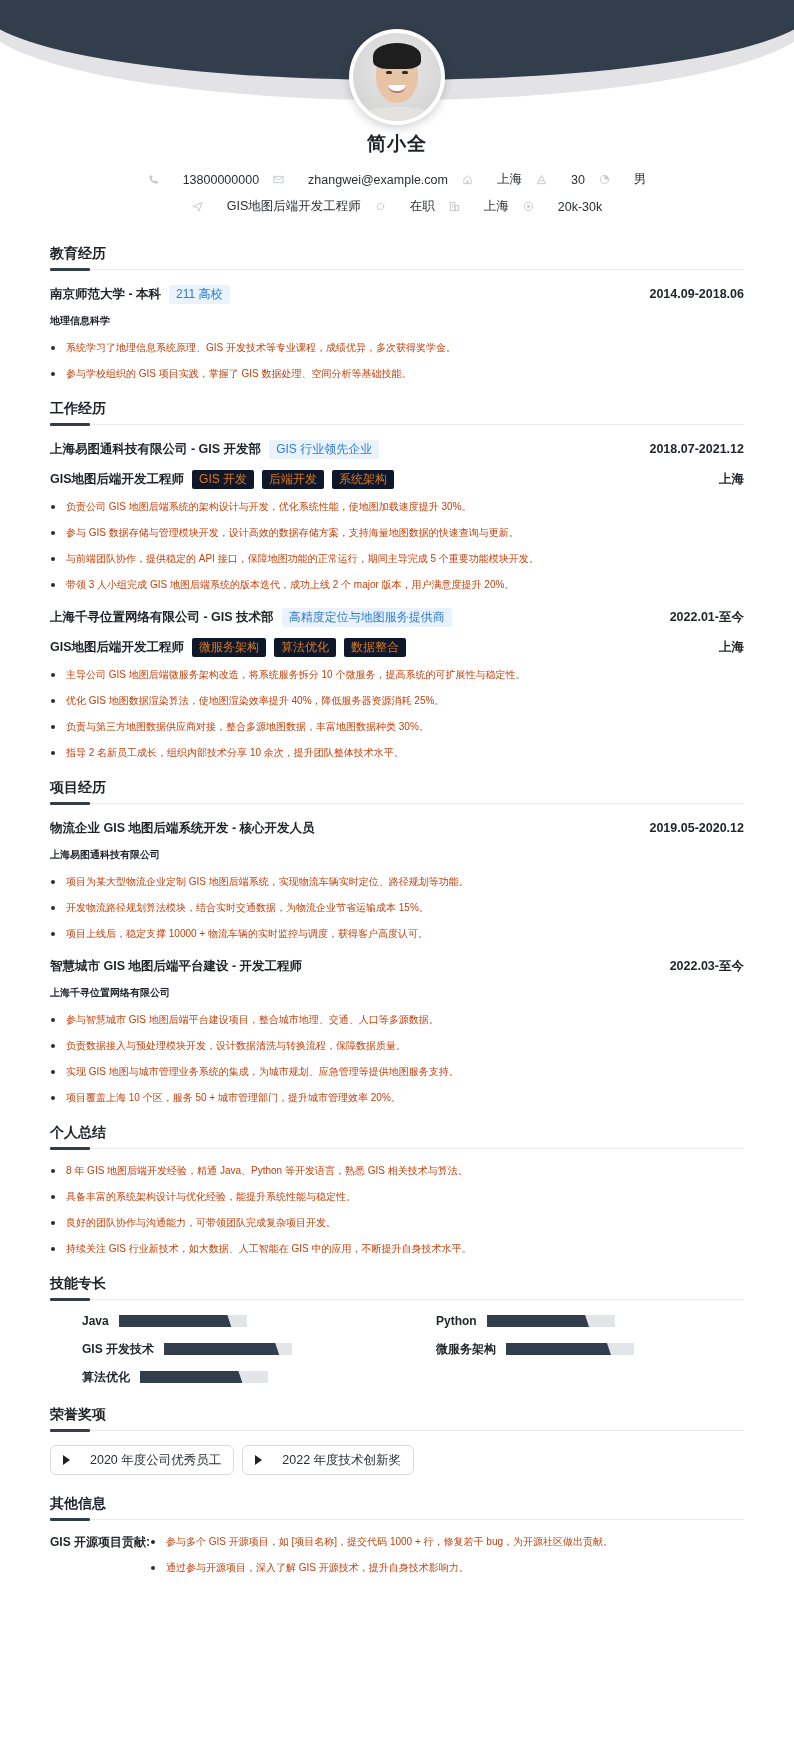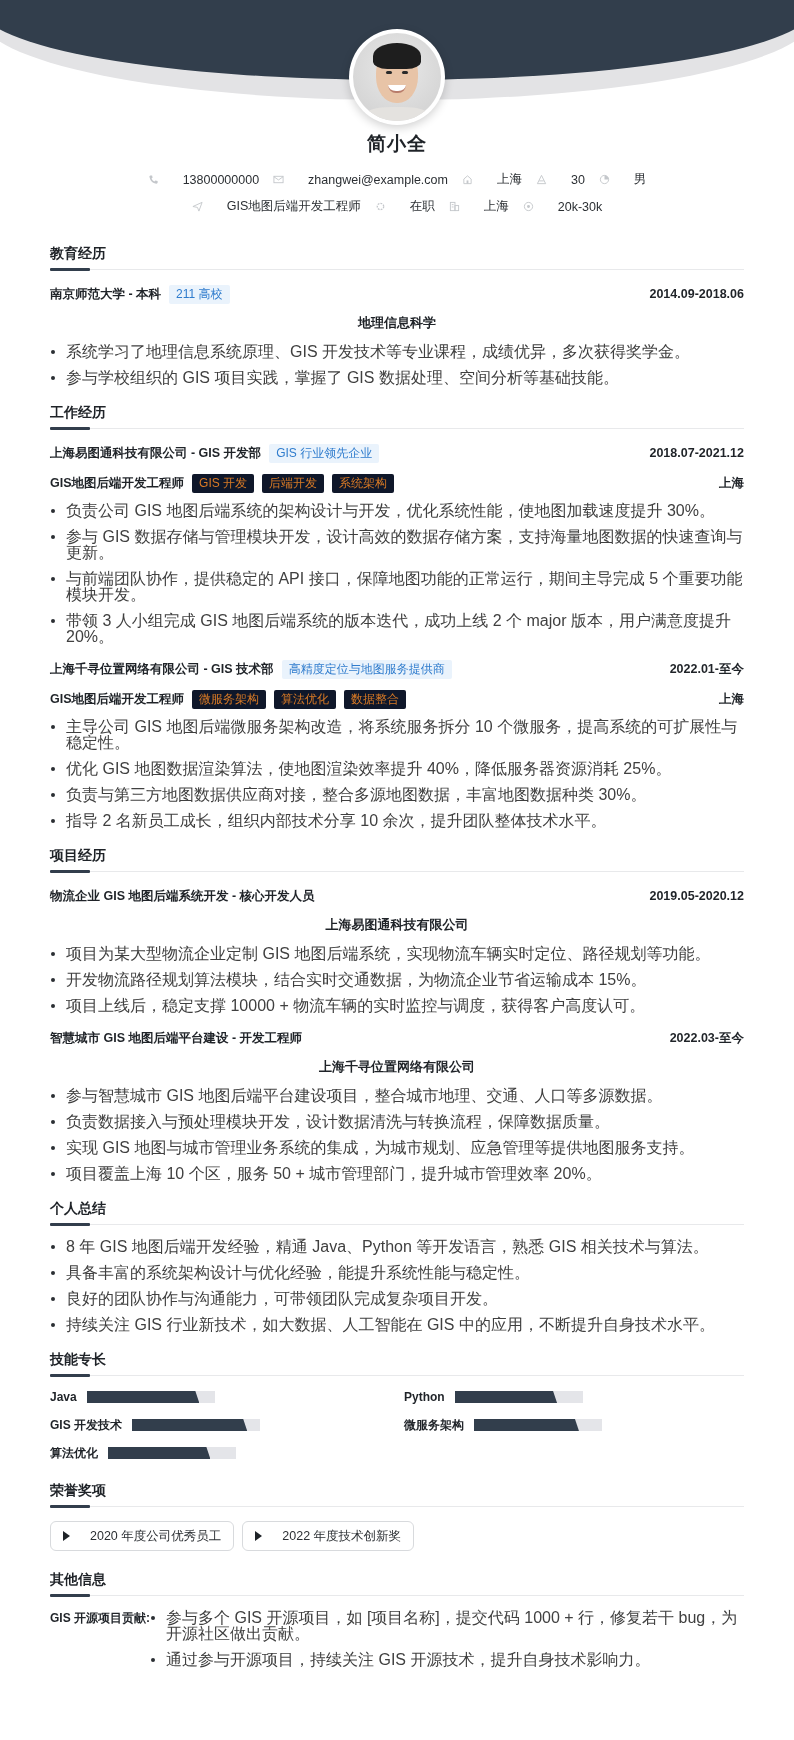--- a/index.html
+++ b/index.html
@@ -30,34 +30,34 @@
 
   
   .content { position: absolute; left: 50px; width: 694px; top: 245px; }
   .section { margin-bottom: 18px; }
   .sec-title { position: relative; font-size: 14px; font-weight: 700; color: #1f2328; padding-bottom: 6px; border-bottom: 1px solid #e8e9eb; margin-bottom: 14px; }
   .sec-title::after { content: ""; position: absolute; left: 0; bottom: -2px; width: 40px; height: 3px; background: #323e4c; border-radius: 1px; }
 
   .row { display: flex; justify-content: space-between; align-items: center; height: 20px; margin-bottom: 10px; }
   .row-left { display: flex; align-items: center; gap: 8px; font-weight: 700; font-size: 12.5px; color: #1f2328; }
   .row-right { font-weight: 700; font-size: 12.5px; color: #1f2328; }
-  .sub { font-weight: 700; font-size: 13px; margin-bottom: 12px; color: #1f2328; text-align: center; }
+  .sub { font-weight: 700; font-size: 10px; margin-bottom: 12px; color: #1f2328; }
 
   .tag { display: inline-block; padding: 2px 7px; font-size: 12px; font-weight: 400; border-radius: 2px; line-height: 15px; }
   .tag.blue { background: #eaf3fc; color: #2f7ccd; }
   .tag.orange { background: #0f172a; color: #d97a25; }
 
   ul.bullets { list-style: none; }
-  ul.bullets li { position: relative; padding-left: 16px; font-size: 16px; color: #404040; line-height: 16px; margin-bottom: 10px; }
+  ul.bullets li { position: relative; padding-left: 16px; font-size: 10px; color: #c2410c; line-height: 16px; margin-bottom: 10px; }
   ul.bullets li::before { content: ""; position: absolute; left: 1px; top: 6px; width: 4px; height: 4px; background: #2b2f33; border-radius: 50%; }
 
   .entry { margin-bottom: 14px; }
 
   
-  .skills { display: grid; grid-template-columns: 354px 340px; row-gap: 14px; }
+  .skills { display: grid; grid-template-columns: 354px 340px; row-gap: 14px; margin-left: 32px; }
   .skill { display: flex; align-items: center; gap: 10px; font-size: 12px; font-weight: 700; color: #1f2328; height: 14px; }
   .bar { position: relative; width: 128px; height: 12px; background: #e4e5e9; }
   .bar-fill { position: absolute; left: 0; top: 0; height: 12px; background: #323e4c; clip-path: polygon(0 0, calc(100% - 4px) 0, 100% 100%, 0 100%); }
 
   
   .awards { display: flex; gap: 8px; }
   .award { display: flex; align-items: center; gap: 20px; height: 30px; padding: 0 12px; border: 1px solid #d8dadd; border-radius: 6px; font-size: 12.5px; color: #2b2f33; background: #fff; }
   .tri { width: 0; height: 0; border-top: 5px solid transparent; border-bottom: 5px solid transparent; border-left: 7px solid #1f2328; }
 
   
@@ -336,18 +336,18 @@
       </div>
     </div>
   </div>
 
   <div class="section">
     <div class="sec-title">其他信息</div>
     <div class="other">
       <div class="other-label">GIS 开源项目贡献:</div>
       <ul class="bullets">
         <li>参与多个 GIS 开源项目，如 [项目名称]，提交代码 1000 + 行，修复若干 bug，为开源社区做出贡献。</li>
-        <li>通过参与开源项目，持续关注 GIS 开源技术，提升自身技术影响力。</li>
+        <li>通过参与开源项目，深入了解 GIS 开源技术，提升自身技术影响力。</li>
       </ul>
     </div>
   </div>
 
 </div>
 
 </body></html>

